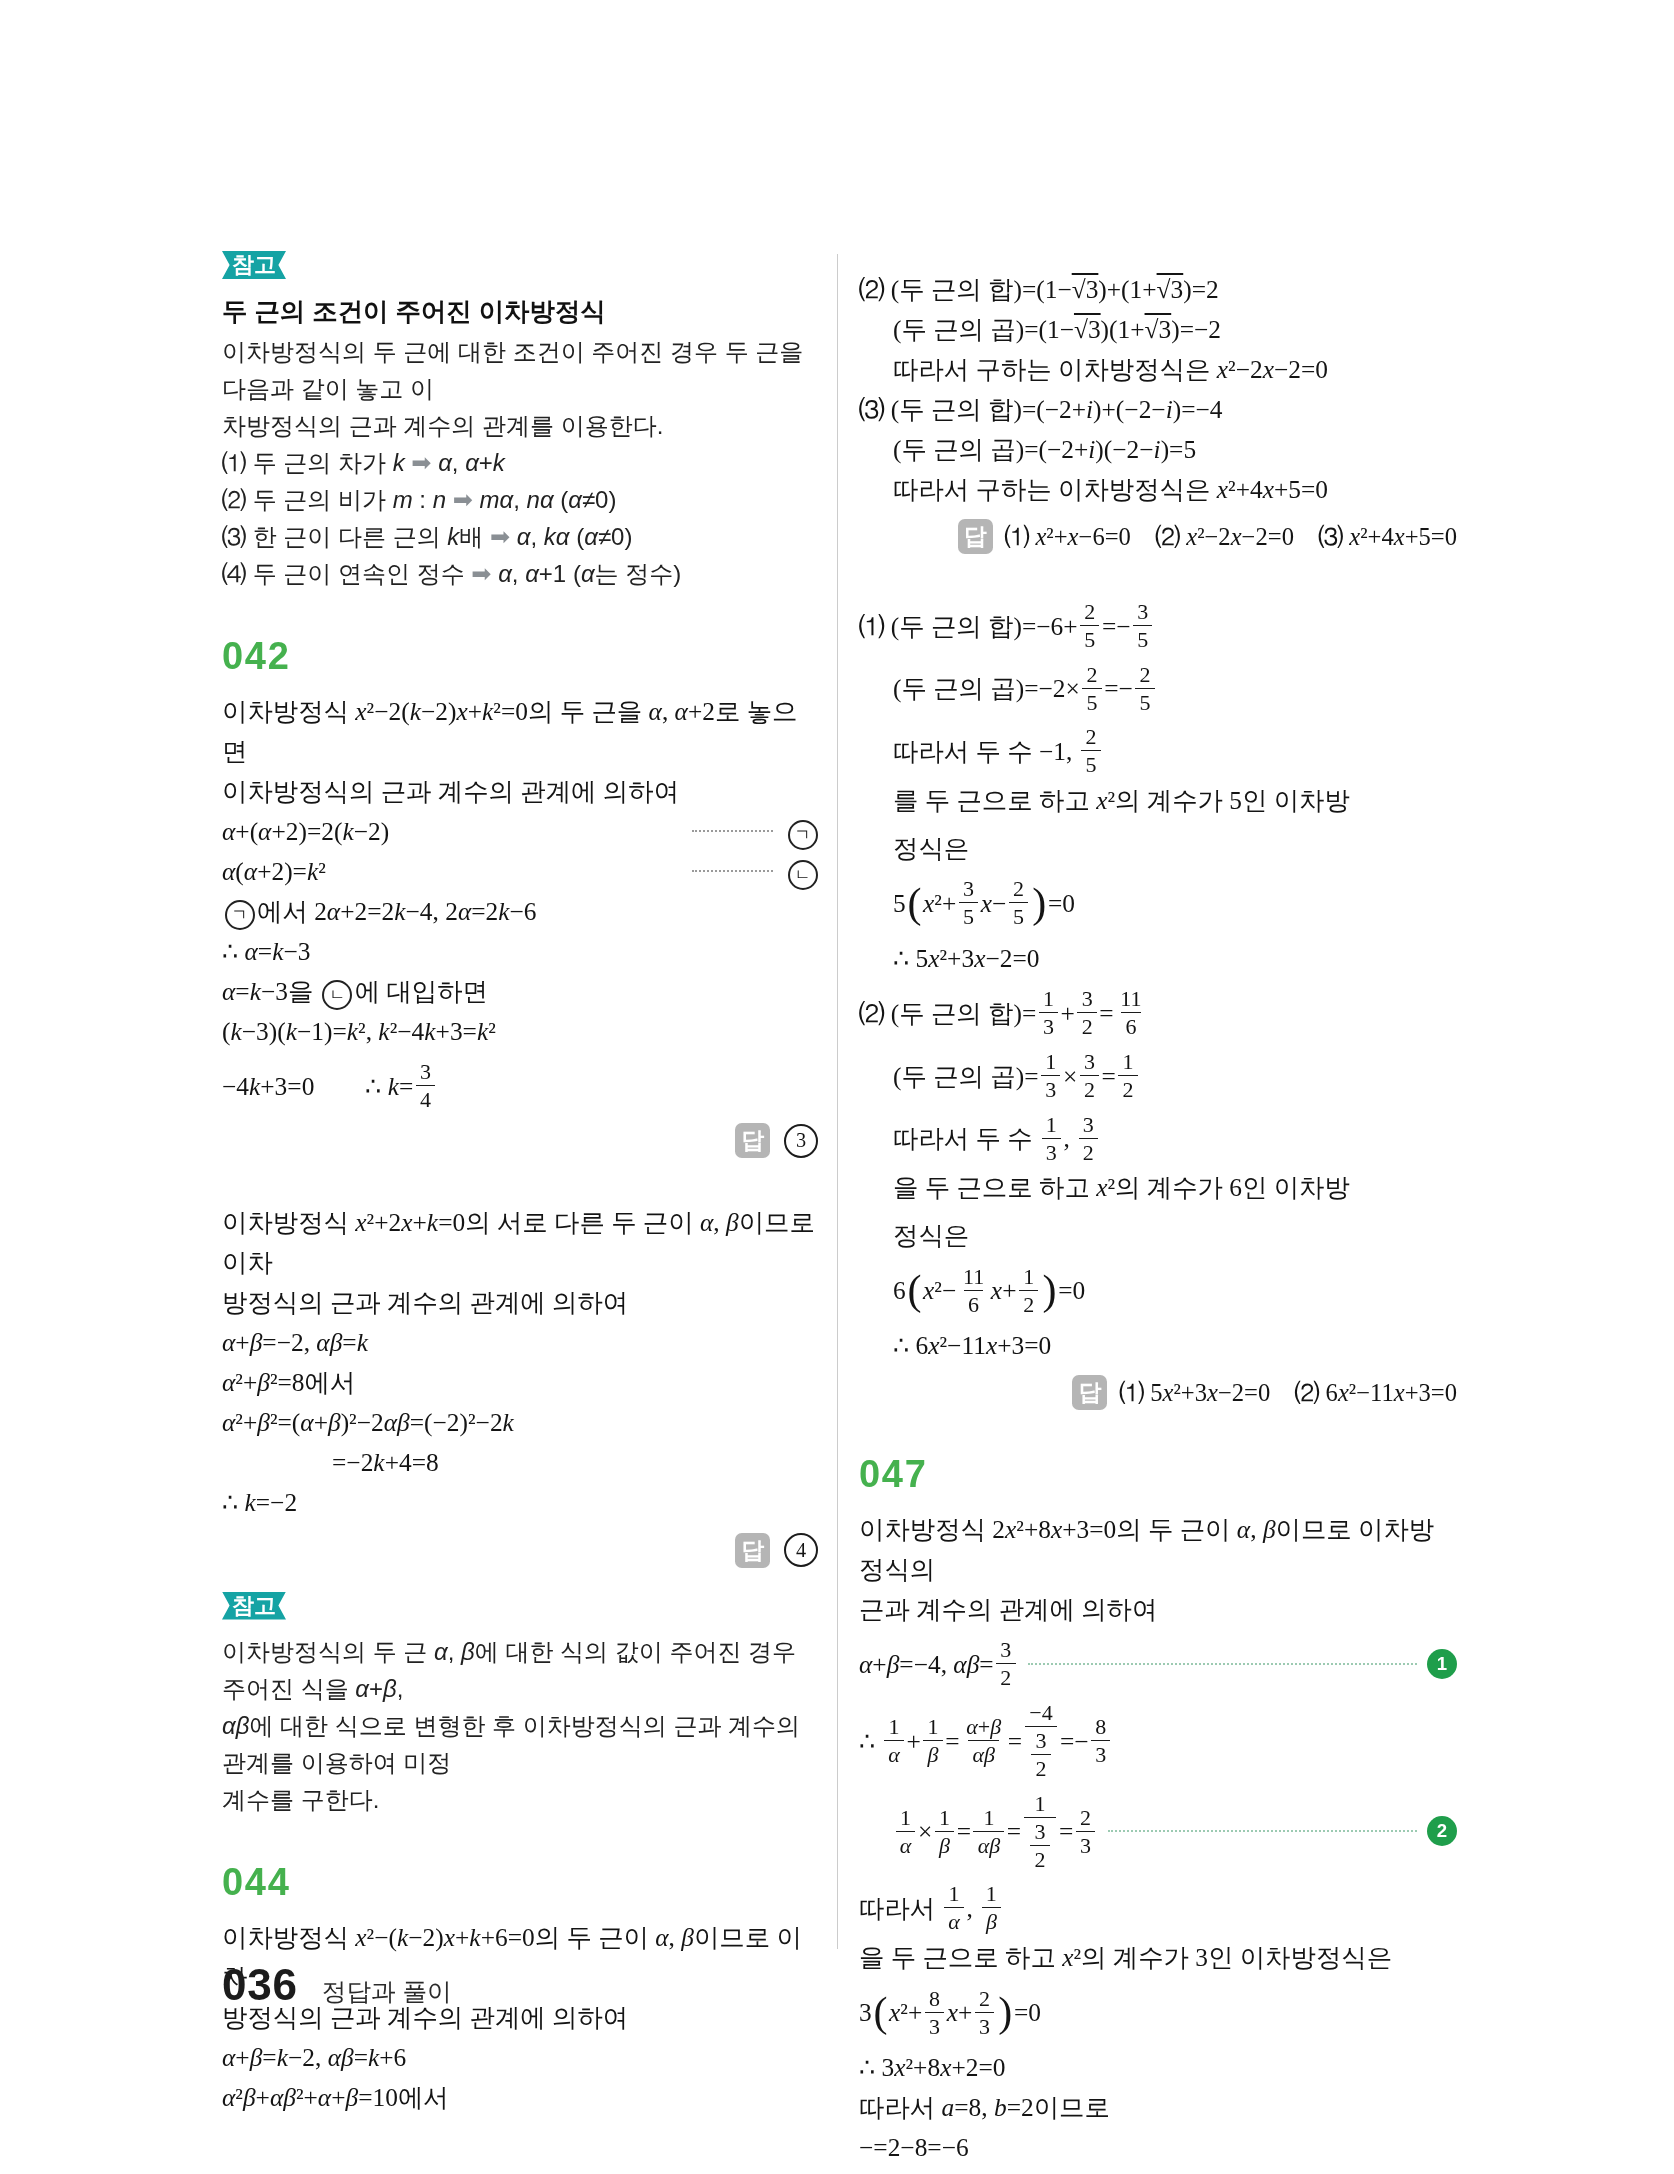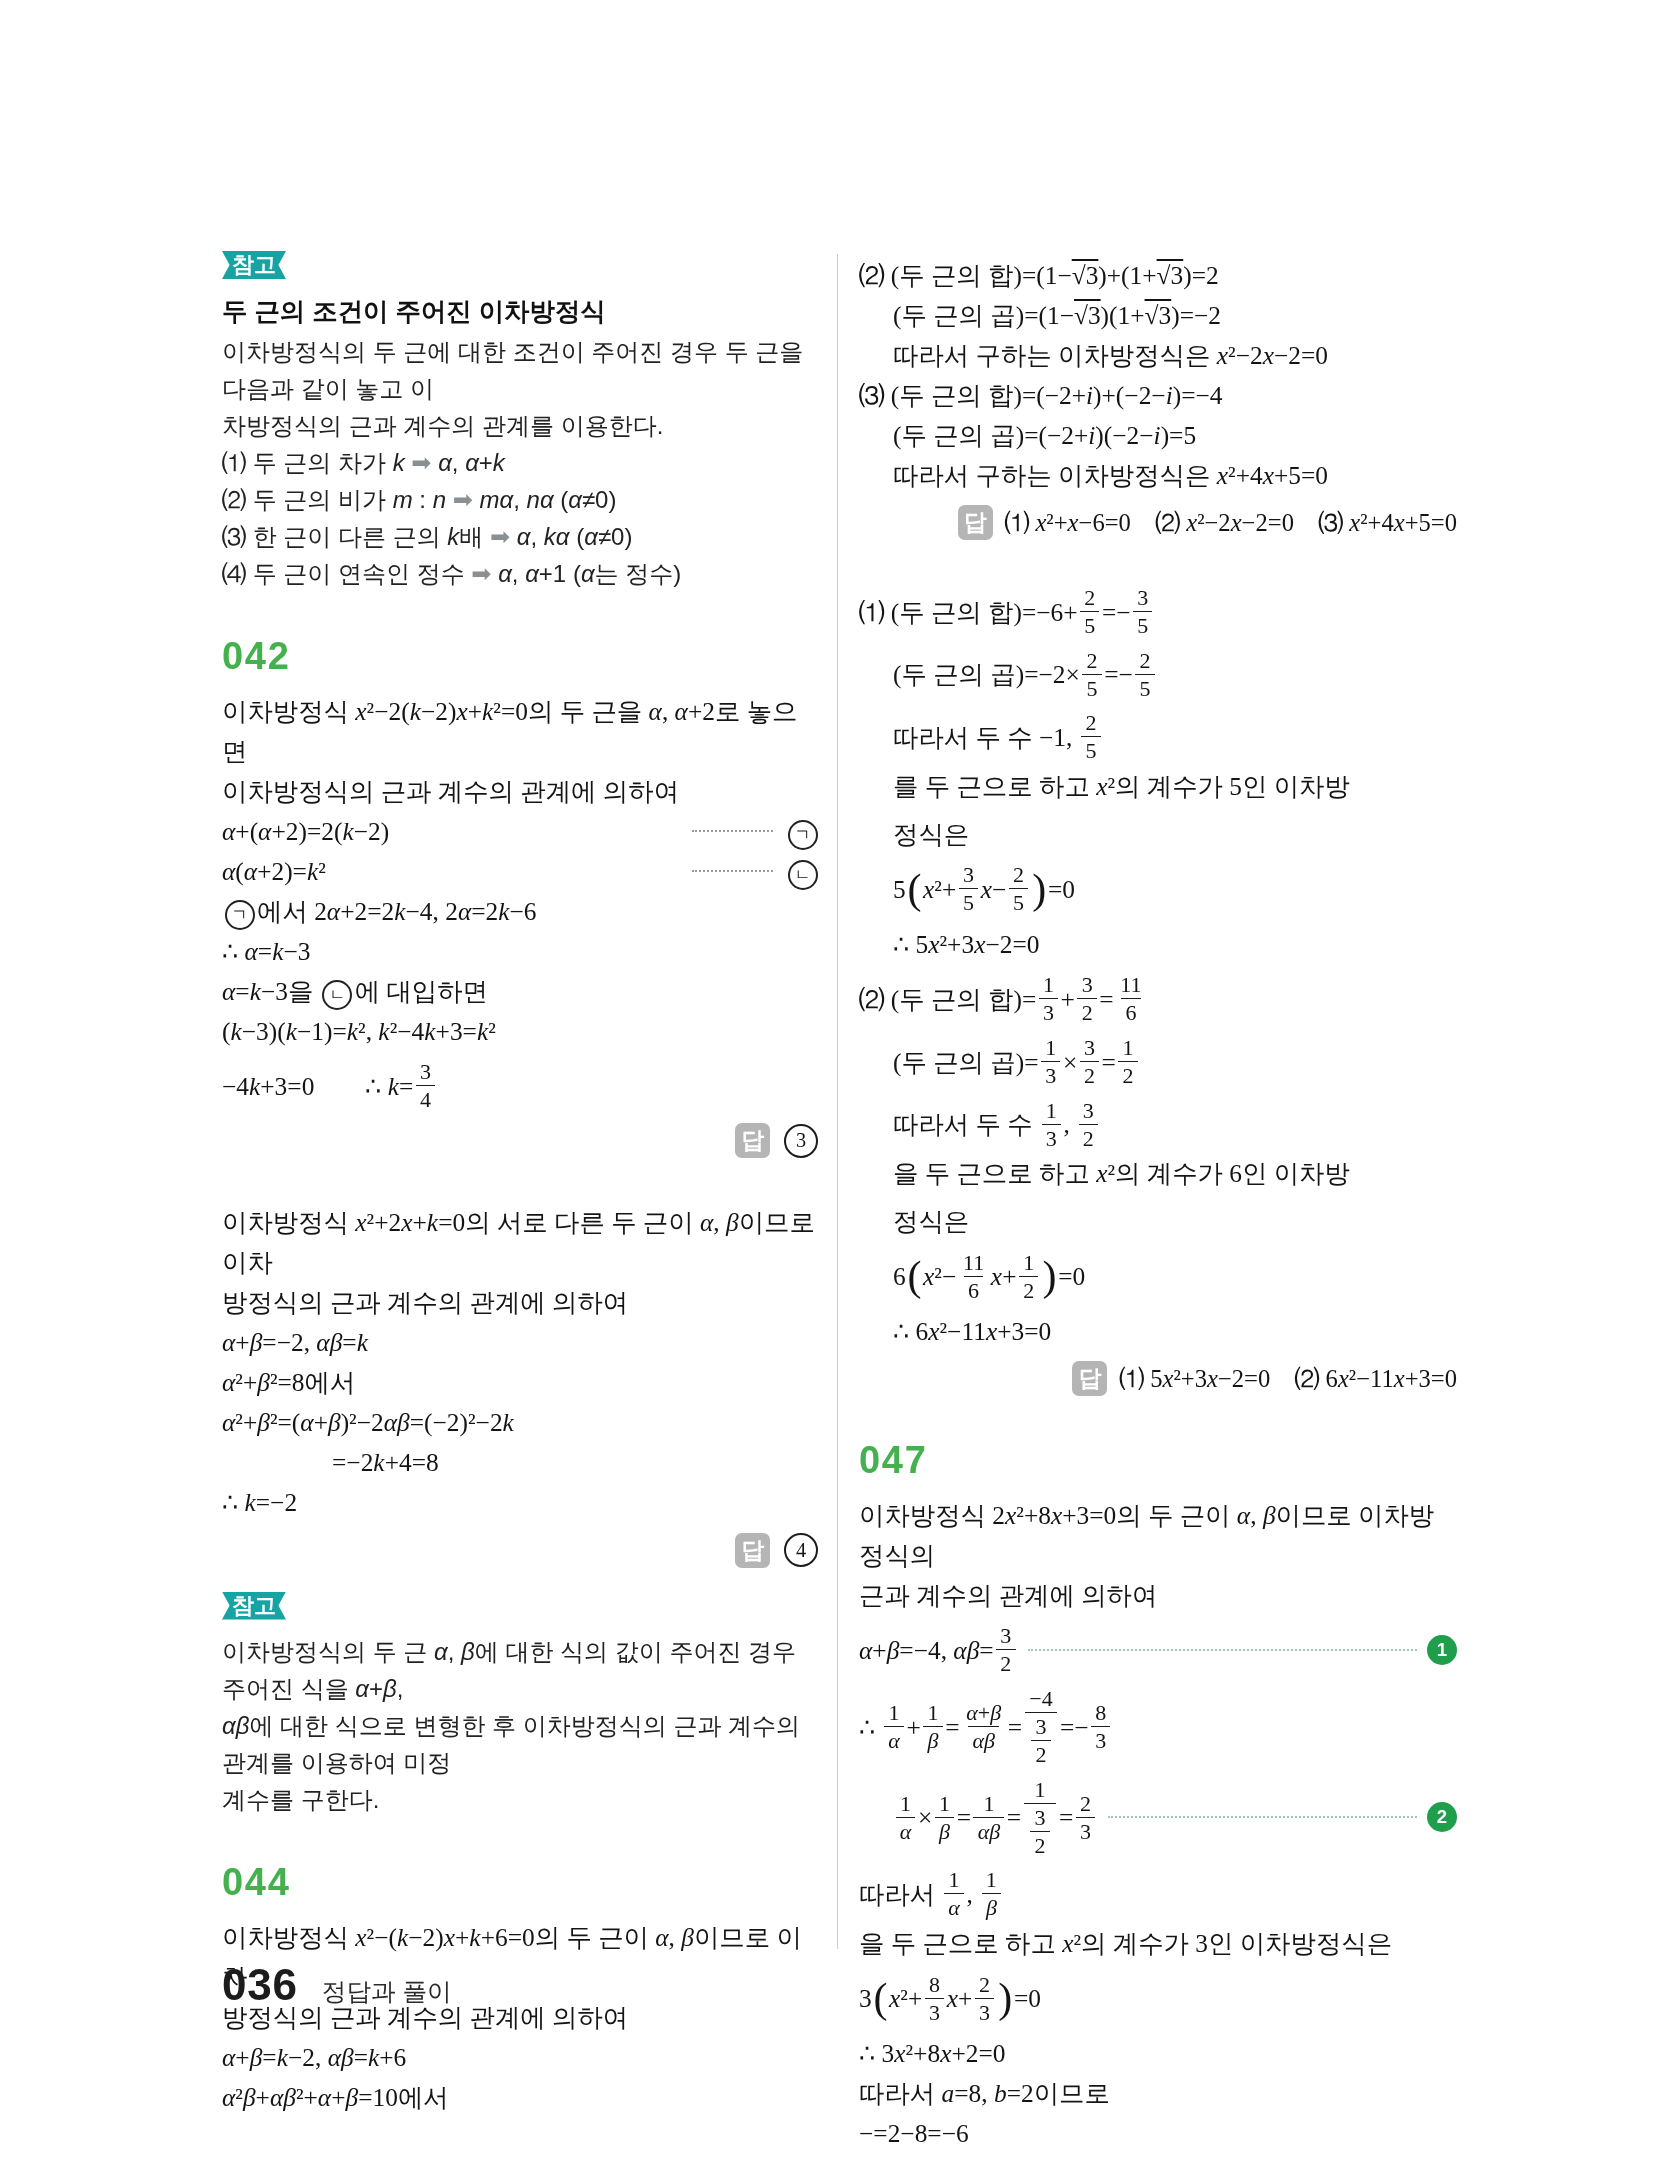--- a/index.html
+++ b/index.html
@@ -163,21 +163,21 @@
       <div class="line">
         <span class="t"><i>α</i>+<i>β</i>=<i>k</i>−2, <i>αβ</i>=<i>k</i>+6</span>
       </div>
       <div class="line">
         <span class="t"><i>α</i>²<i>β</i>+<i>αβ</i>²+<i>α</i>+<i>β</i>=10에서</span>
       </div>
     </div>
   </div>
 <div class="divider"></div>
 <div id="right-col" class="col">
-    <div class="cont" style="margin-top: 4px;">
+    <div class="cont" style="margin-top: 18px;">
       <div class="line">
         <span class="t">⑵ (두 근의 합)=(1−</span>
         <span class="sqrt">√3</span>
         <span class="t">)+(1+</span>
         <span class="sqrt">√3</span>
         <span class="t">)=2</span>
       </div>
       <div class="line ind1">
         <span class="t">(두 근의 곱)=(1−</span>
         <span class="sqrt">√3</span>

